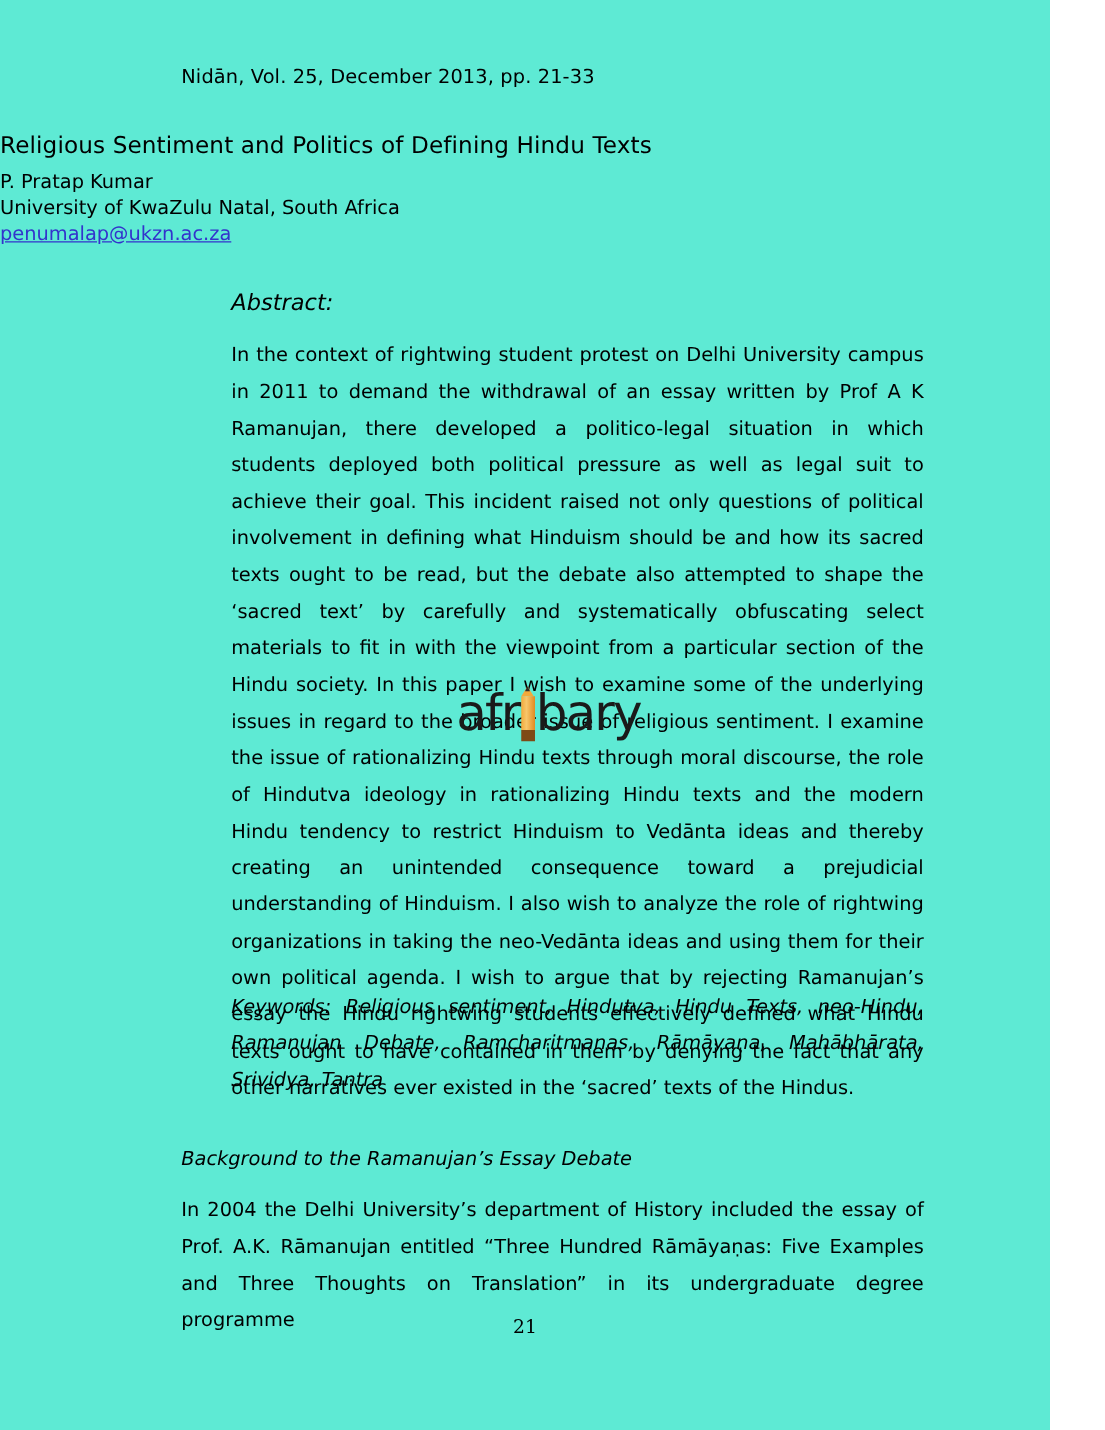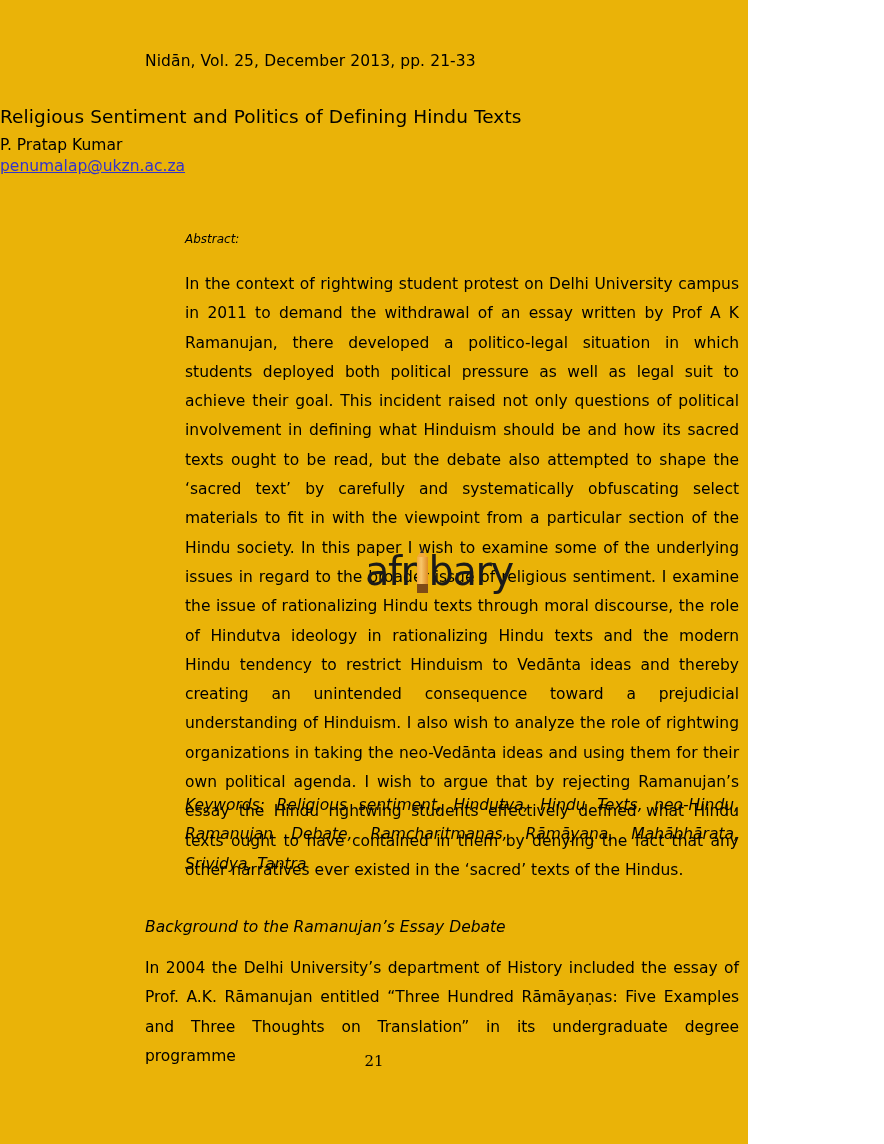--- a/index.html
+++ b/index.html
@@ -6,23 +6,23 @@
     margin: 0;
     padding: 0;
     background: #ffffff;
   }
   body {
     font-family: "DejaVu Sans", sans-serif;
     color: #000000;
   }
   .page {
     position: relative;
-    width: 748px;
+    width: 840px;
     height: 1144px;
-    background: #eab308;
+    background: #5eead4;
     overflow: hidden;
   }
 
   
   .running-head {
     position: absolute;
     left: 145px;
     top: 51px;
     font-size: 15.5px;
     line-height: 20px;
@@ -58,21 +58,21 @@
     color: #3333cc;
     text-decoration: underline;
     cursor: pointer;
   }
 
   
   .abstract-label {
     position: absolute;
     left: 185px;
     top: 232px;
-    font-size: 12px;
+    font-size: 18px;
     font-style: italic;
   }
   .abstract-body {
     position: absolute;
     left: 185px;
     top: 270px;
     width: 554px;
     font-size: 15.5px;
     line-height: 29.3px;
     text-align: justify;
@@ -176,20 +176,21 @@
 </head>
 <body>
 
 <div class="page">
 
   <div class="running-head">Nidān, Vol. 25, December 2013, pp. 21-33</div>
 
   <div class="title-block">
     <div class="doc-title">Religious Sentiment and Politics of Defining Hindu Texts</div>
     <div class="author">P. Pratap Kumar</div>
+    <div class="affiliation">University of KwaZulu Natal, South Africa</div>
     <div class="email">penumalap@ukzn.ac.za</div>
   </div>
 
   <div class="abstract-label">Abstract:</div>
 
   <div class="abstract-body">In the context of rightwing student protest on Delhi University campus in 2011 to demand the withdrawal of an essay written by Prof A K Ramanujan, there developed a politico-legal situation in which students deployed both political pressure as well as legal suit to achieve their goal. This incident raised not only questions of political involvement in defining what Hinduism should be and how its sacred texts ought to be read, but the debate also attempted to shape the ‘sacred text’ by carefully and systematically obfuscating select materials to fit in with the viewpoint from a particular section of the Hindu society. In this paper I wish to examine some of the underlying issues in regard to the broader issue of religious sentiment. I examine the issue of rationalizing Hindu texts through moral discourse, the role of Hindutva ideology in rationalizing Hindu texts and the modern Hindu tendency to restrict Hinduism to Vedānta ideas and thereby creating an unintended consequence toward a prejudicial understanding of Hinduism. I also wish to analyze the role of rightwing organizations in taking the neo-Vedānta ideas and using them for their own political agenda. I wish to argue that by rejecting Ramanujan’s essay the Hindu rightwing students effectively defined what Hindu texts ought to have contained in them by denying the fact that any other narratives ever existed in the ‘sacred’ texts of the Hindus.</div>
 
   <div class="keywords">Keywords: Religious sentiment, Hindutva, Hindu Texts, neo-Hindu, Ramanujan Debate, Ramcharitmanas, Rāmāyaṇa, Mahābhārata, Srividya, Tantra</div>
 
   <div class="section-heading">Background to the Ramanujan’s Essay Debate</div>

